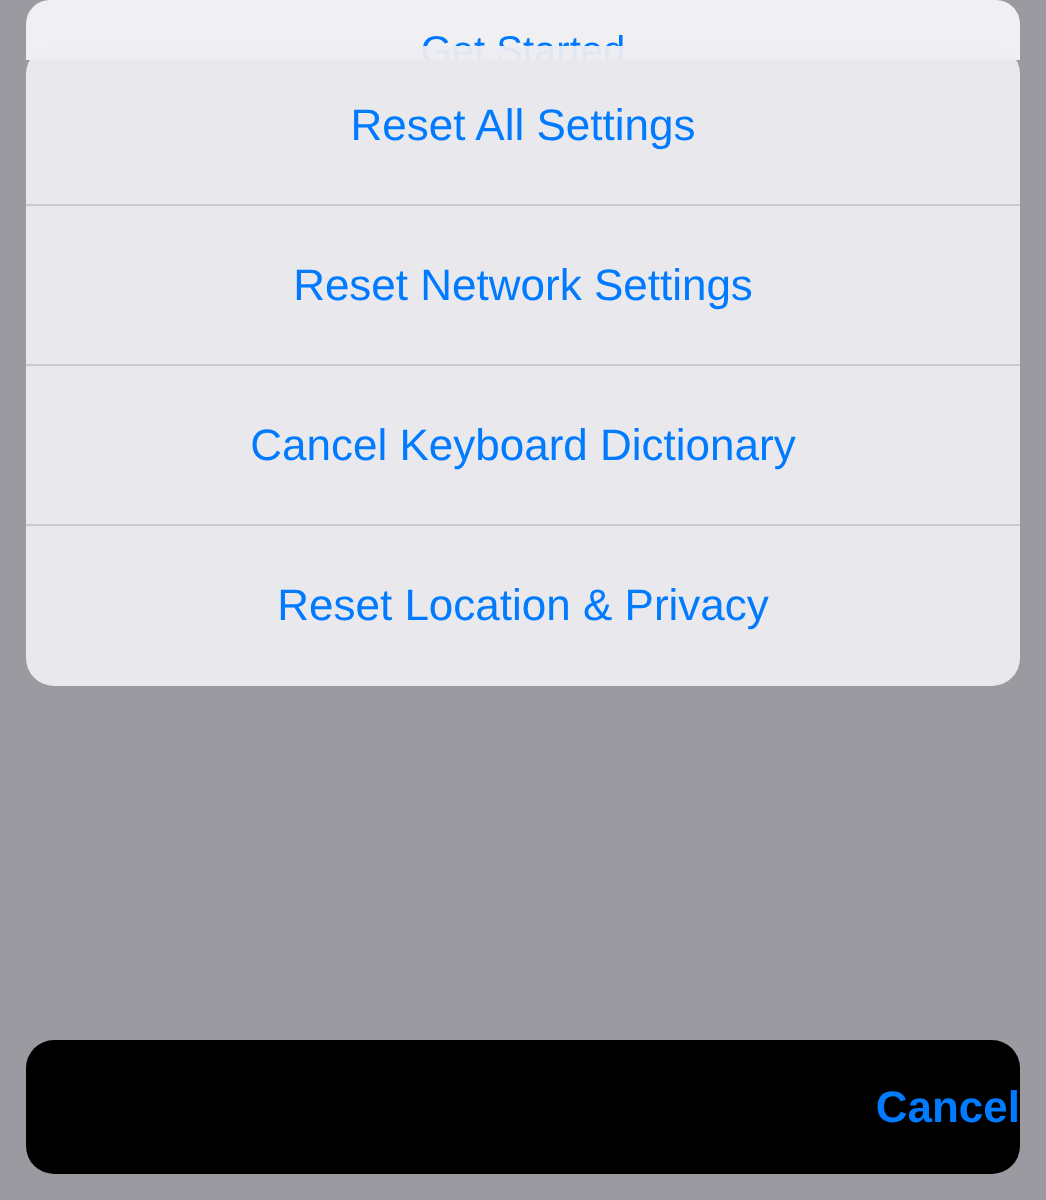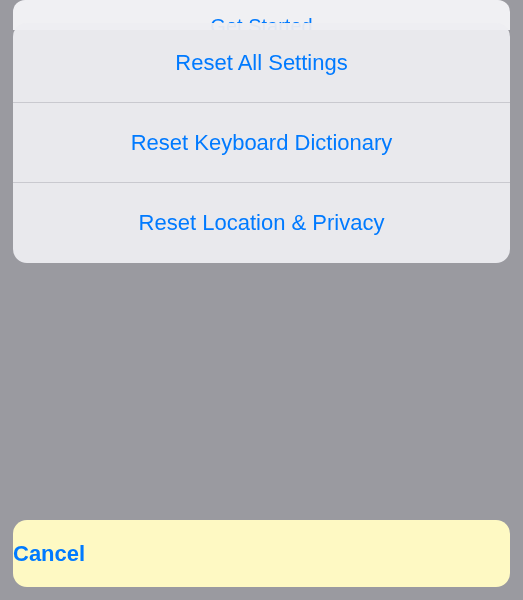--- a/index.html
+++ b/index.html
@@ -55,44 +55,47 @@
     }
     .action-item:last-child {
       border-bottom: none;
     }
     .cancel-button {
       position: absolute;
       left: 13px;
       right: 13px;
       bottom: 13px;
       height: 67px;
-      background: #fef9c3;
+      background: #000000;
       border-radius: 14px;
       display: flex;
       align-items: center;
-      justify-content: flex-start;
+      justify-content: flex-end;
       color: #007aff;
       font-size: 22px;
       font-weight: 600;
       cursor: pointer;
     }
   </style>
 </head>
 <body>
 
 <div class="background-peek">
   <span class="peek-text">Get Started</span>
 </div>
 
 <div class="action-sheet">
   <div class="action-item">
     <span>Reset All Settings</span>
   </div>
   <div class="action-item">
-    <span>Reset Keyboard Dictionary</span>
+    <span>Reset Network Settings</span>
+  </div>
+  <div class="action-item">
+    <span>Cancel Keyboard Dictionary</span>
   </div>
   <div class="action-item">
     <span>Reset Location &amp; Privacy</span>
   </div>
 </div>
 
 <div class="cancel-button">
   <span>Cancel</span>
 </div>
 

